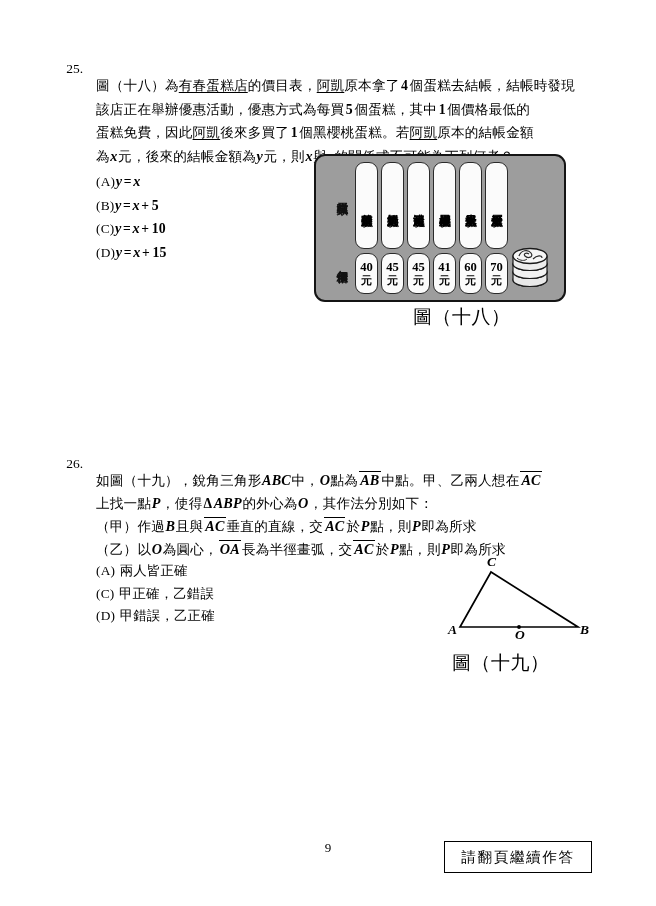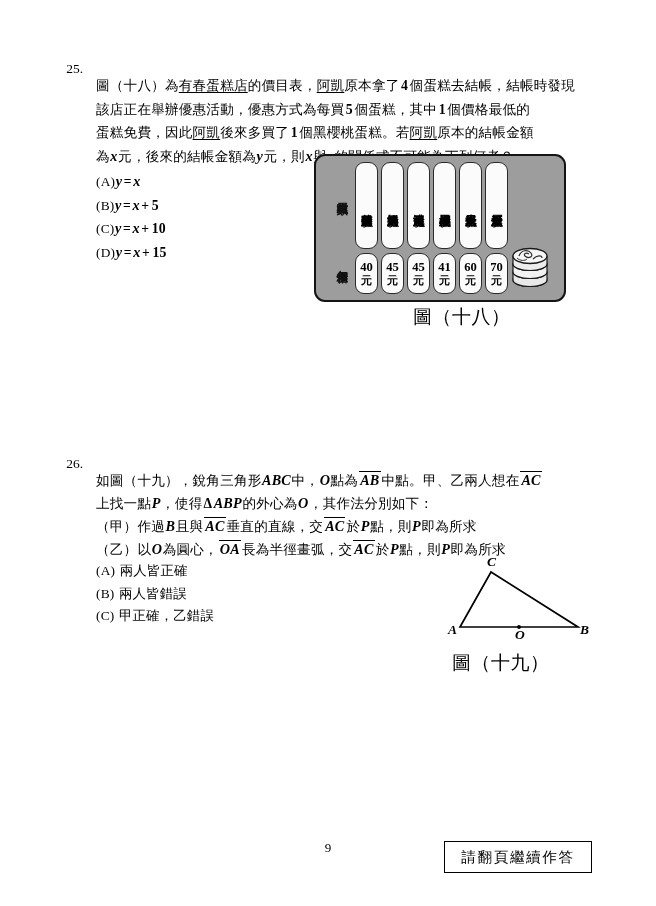--- a/index.html
+++ b/index.html
@@ -355,22 +355,22 @@
   <div class="question" id="q26" style="left:62px; top:453px; width:520px;">
     <div class="q-num">26.</div>
     <div class="q-body">
 
       <div class="q-line">如圖（十九），銳角三角形<span class="mv">ABC</span>中，<span class="mv">O</span>點為<span class="seg">AB</span>中點。甲、乙兩人想在<span class="seg">AC</span></div>
       <div class="q-line">上找一點<span class="mv">P</span>，使得<span class="op">Δ</span><span class="mv">ABP</span>的外心為<span class="mv">O</span>，其作法分別如下：</div>
       <div class="q-line">（甲）作過<span class="mv">B</span>且與<span class="seg">AC</span>垂直的直線，交<span class="seg">AC</span>於<span class="mv">P</span>點，則<span class="mv">P</span>即為所求</div>
       <div class="q-line">（乙）以<span class="mv">O</span>為圓心，<span class="seg">OA</span>長為半徑畫弧，交<span class="seg">AC</span>於<span class="mv">P</span>點，則<span class="mv">P</span>即為所求</div>
 
       <div class="q-line opt"><span class="paren">(A)</span> <span>兩人皆正確</span></div>
-      <div class="q-line opt"><span class="paren">(B)</span> <span>兩人皆錯誤</span></div>
       <div class="q-line opt"><span class="paren">(C)</span> <span>甲正確，乙錯誤</span></div>
+      <div class="q-line opt"><span class="paren">(D)</span> <span>甲錯誤，乙正確</span></div>
     </div>
   </div>
 
   <div id="fig19">
     <svg width="170" height="100" viewBox="0 0 170 100">
       <polygon points="28,79 59,24 146,79" fill="none" stroke="#000" stroke-width="1.7" stroke-linejoin="miter"></polygon>
       <circle cx="87" cy="79" r="1.9" fill="#000"></circle>
     </svg>
     <div class="tri-label" style="left:16px; top:74px;">A</div>
     <div class="tri-label" style="left:148px; top:74px;">B</div>

